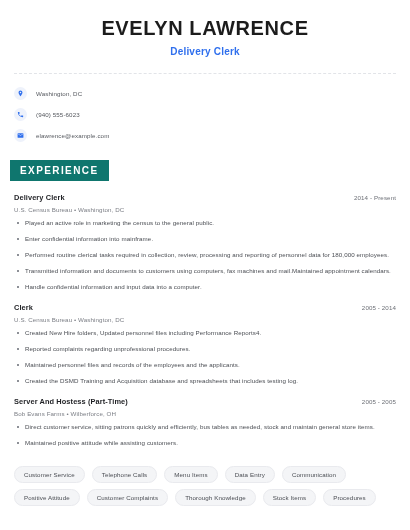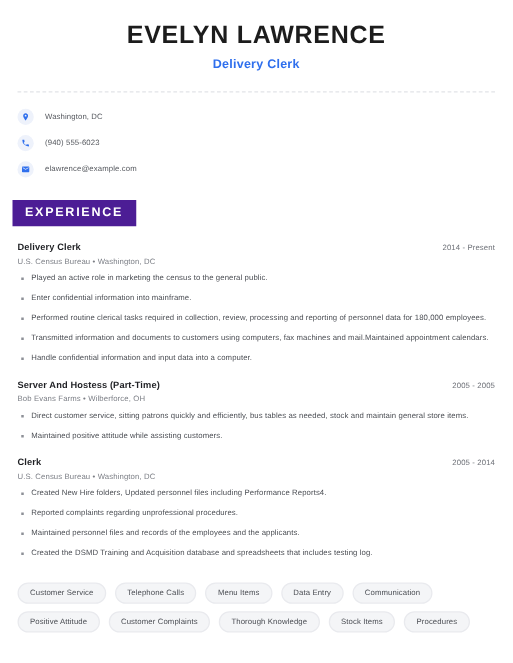--- a/index.html
+++ b/index.html
@@ -84,21 +84,21 @@
     font-size: 6.2px;
     color: #55585e;
     letter-spacing: 0.1px;
   }
 
   
   .section { margin-top: 18px; }
 
   .section-banner {
     display: inline-block;
-    background: #4c1d95;
+    background: #0f766e;
     color: #ffffff;
     font-size: 10px;
     font-weight: bold;
     letter-spacing: 1.4px;
     padding: 5px 11px 5px 10px;
     margin-left: -4px;
     text-align: center;
   }
 
   
@@ -239,44 +239,44 @@
           <li>Played an active role in marketing the census to the general public.</li>
           <li>Enter confidential information into mainframe.</li>
           <li>Performed routine clerical tasks required in collection, review, processing and reporting of personnel data for 180,000 employees.</li>
           <li>Transmitted information and documents to customers using computers, fax machines and mail.Maintained appointment calendars.</li>
           <li>Handle confidential information and input data into a computer.</li>
         </ul>
       </div>
 
       <div class="job">
         <div class="job-head">
-          <span class="job-role">Server And Hostess (Part-Time)</span>
-          <span class="job-dates">2005 - 2005</span>
-        </div>
-        <div class="job-meta">Bob Evans Farms • Wilberforce, OH</div>
-        <ul class="bullets">
-          <li>Direct customer service, sitting patrons quickly and efficiently, bus tables as needed, stock and maintain general store items.</li>
-          <li>Maintained positive attitude while assisting customers.</li>
-        </ul>
-      </div>
-
-      <div class="job">
-        <div class="job-head">
           <span class="job-role">Clerk</span>
           <span class="job-dates">2005 - 2014</span>
         </div>
         <div class="job-meta">U.S. Census Bureau • Washington, DC</div>
         <ul class="bullets">
           <li>Created New Hire folders, Updated personnel files including Performance Reports4.</li>
           <li>Reported complaints regarding unprofessional procedures.</li>
           <li>Maintained personnel files and records of the employees and the applicants.</li>
           <li>Created the DSMD Training and Acquisition database and spreadsheets that includes testing log.</li>
         </ul>
       </div>
 
+      <div class="job">
+        <div class="job-head">
+          <span class="job-role">Server And Hostess (Part-Time)</span>
+          <span class="job-dates">2005 - 2005</span>
+        </div>
+        <div class="job-meta">Bob Evans Farms • Wilberforce, OH</div>
+        <ul class="bullets">
+          <li>Direct customer service, sitting patrons quickly and efficiently, bus tables as needed, stock and maintain general store items.</li>
+          <li>Maintained positive attitude while assisting customers.</li>
+        </ul>
+      </div>
+
     </div>
   </div>
 
   <div class="section">
 
     <div class="skills-wrap">
       <span class="skill-pill">Customer Service</span>
       <span class="skill-pill">Telephone Calls</span>
       <span class="skill-pill">Menu Items</span>
       <span class="skill-pill">Data Entry</span>

